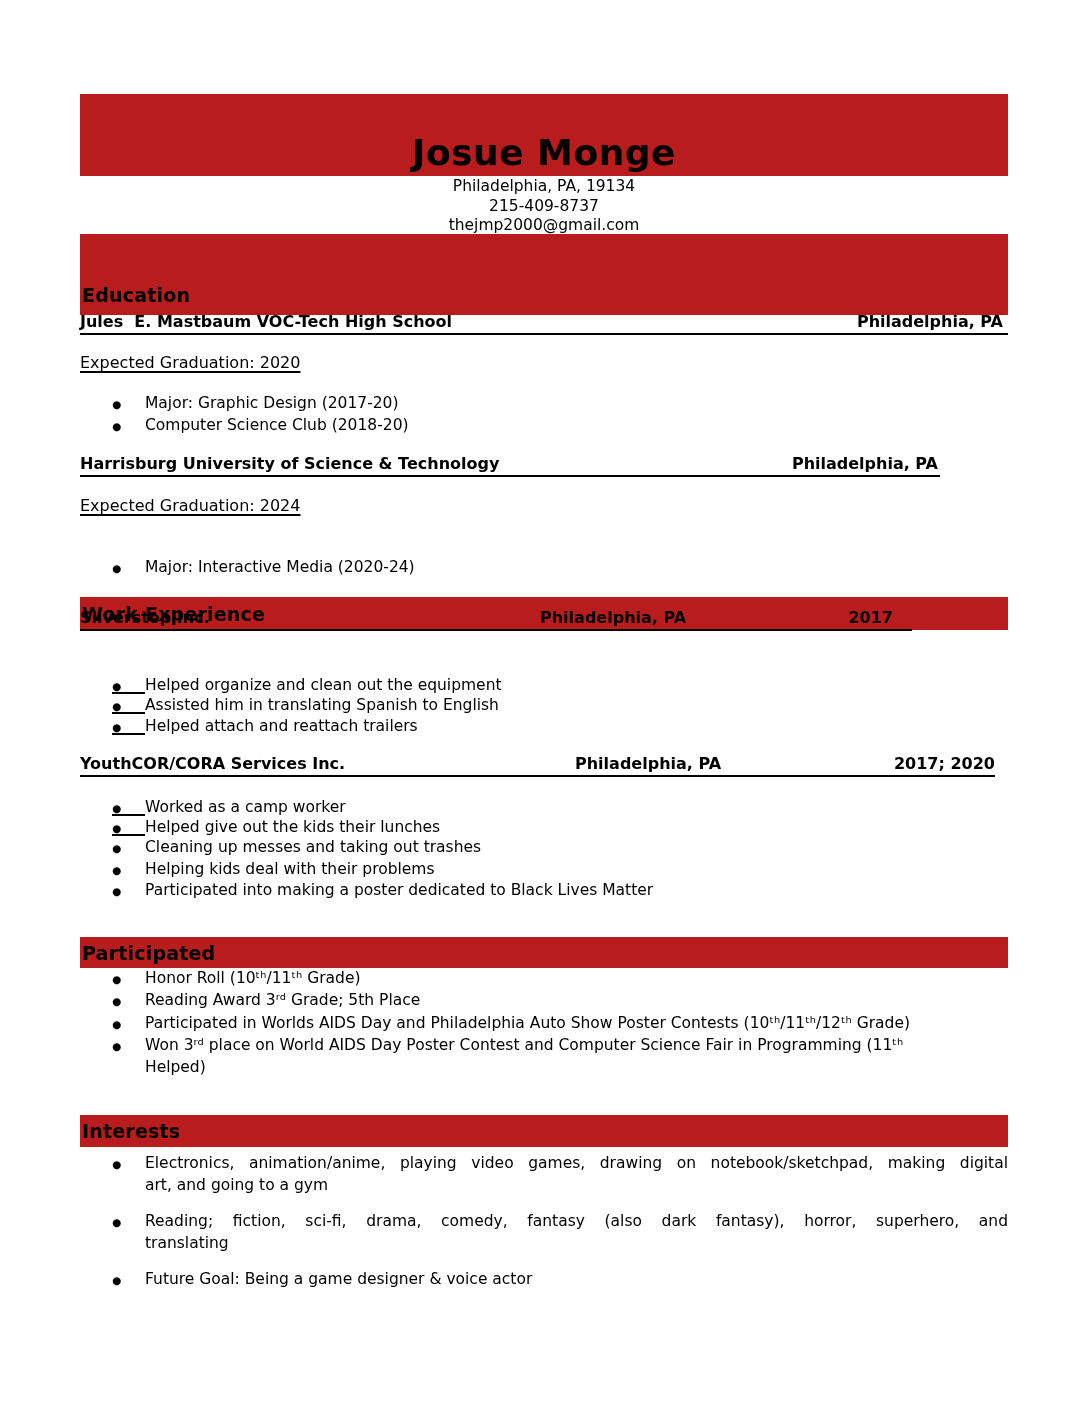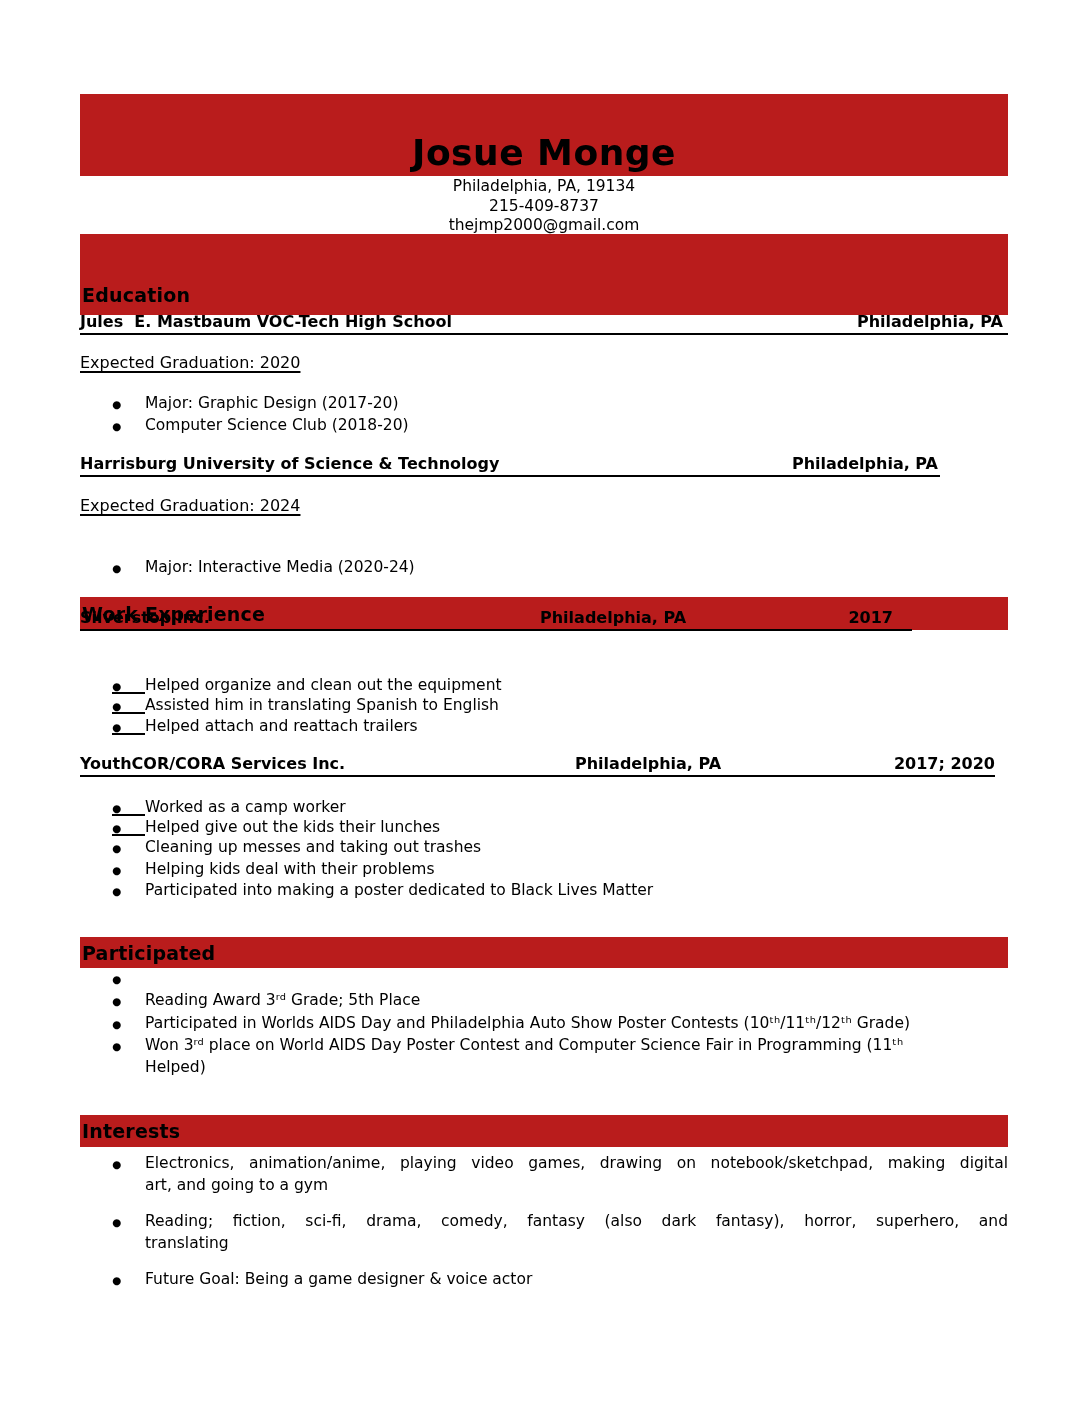--- a/index.html
+++ b/index.html
@@ -233,20 +233,21 @@
       <span class="li-text">Participated into making a poster dedicated to Black Lives Matter</span>
     </div>
   </div>
 
   <div class="band" id="band-achievements">
     <div class="heading">Participated</div>
   </div>
   <div class="bullets" id="ach-bullets">
     <div class="li">
       <span class="dot"></span>
+      <span class="li-text">Honor Roll (10ᵗʰ/11ᵗʰ Grade)</span>
     </div>
     <div class="li">
       <span class="dot"></span>
       <span class="li-text">Reading Award 3ʳᵈ Grade; 5th Place</span>
     </div>
     <div class="li">
       <span class="dot"></span>
       <span class="li-text nowrap">Participated in Worlds AIDS Day and Philadelphia Auto Show Poster Contests (10ᵗʰ/11ᵗʰ/12ᵗʰ Grade)</span>
     </div>
     <div class="li">

